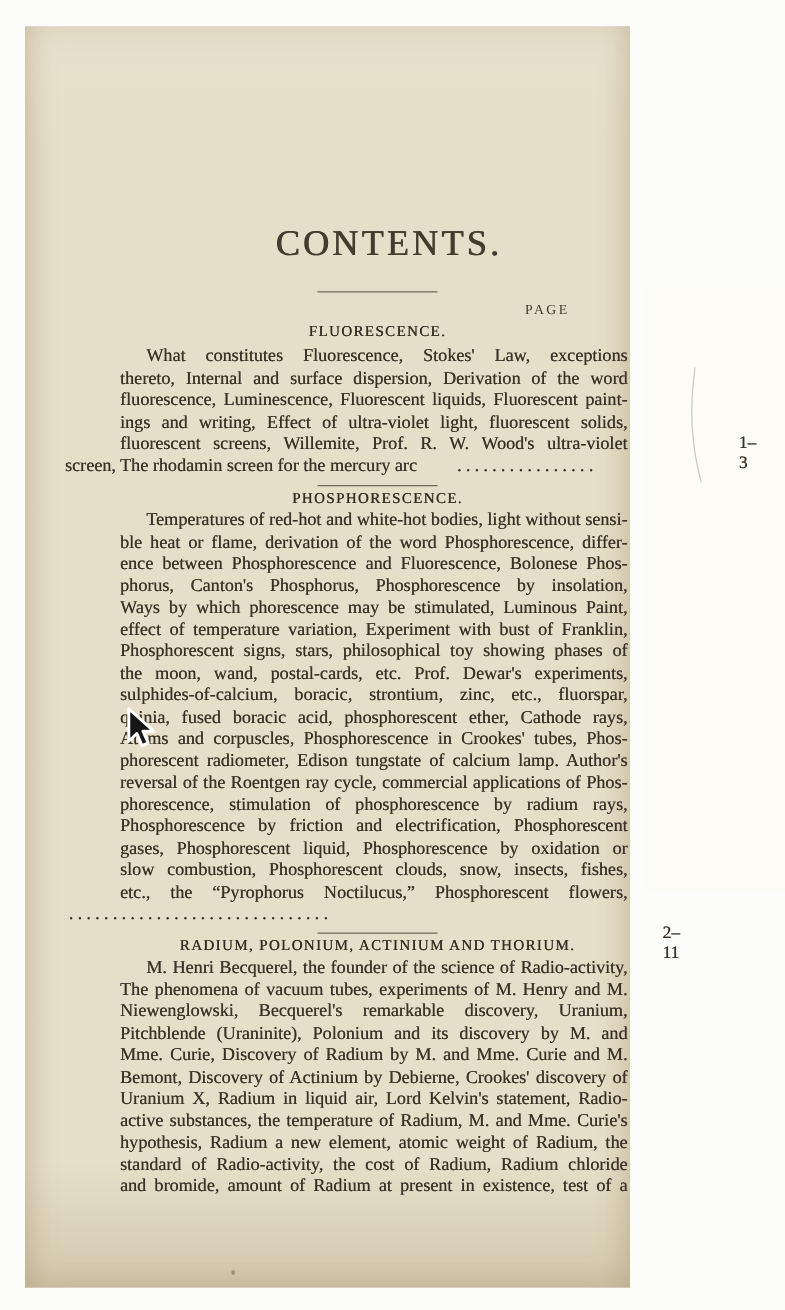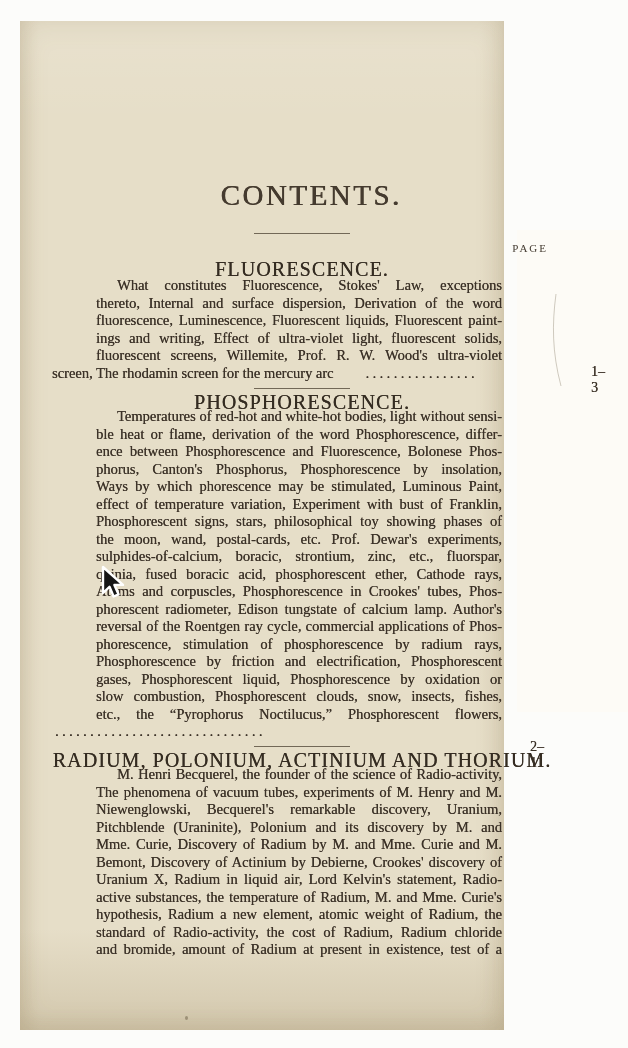--- a/index.html
+++ b/index.html
@@ -21,46 +21,46 @@
     text-decoration:underline;
   }
   .title{
     position:absolute;top:158px;left:0;width:582px;text-align:center;
     font-size:29px;letter-spacing:2.5px;color:#453b2f;
     text-shadow:0.55px 0 0 currentColor;
   }
   .rule{position:absolute;left:234px;width:96px;height:1.4px;background:rgba(75,64,50,.75);}
   .r0{top:212px}.r1{top:367px}.r2{top:725px}
   .page-col-label{
-    position:absolute;top:221px;left:400px;width:128px;text-align:right;
+    position:absolute;top:221px;left:400px;width:128px;
     font-size:11px;letter-spacing:2px;color:rgba(58,48,38,.95);
   }
   .heading{
     position:absolute;left:0;width:564px;text-align:center;
-    font-size:20px;letter-spacing:1.1px;color:rgba(52,43,33,.95);
+    font-size:12px;letter-spacing:1.1px;color:rgba(52,43,33,.95);
     text-shadow:0.25px 0 0 currentColor;
   }
   .h0{top:237px}.h1{top:370px}.h2{top:728px}
   .lines{position:absolute;left:32px;width:450px;}
   .s0{top:256px}.s1{top:387px}.s2{top:745px}
   .line{
     font-size:14.5px;line-height:17.5px;height:17.5px;
     text-align:justify;text-align-last:justify;text-justify:inter-word;
     white-space:nowrap;overflow:visible;
     text-shadow:0.2px 0 0 currentColor;
   }
   .line.justify{white-space:normal;margin-left:44px;}
   .line.indent{padding-left:21px;}
   .line.leaderline{display:flex;text-align:left;text-align-last:left;gap:29px;}
   .leader-dots{letter-spacing:3.4px;padding-left:3px;overflow:hidden;}
   .pagenum{
     position:absolute;font-size:14px;color:rgba(58,48,38,.95);
     text-shadow:0.2px 0 0 currentColor;
   }
-  .pn0{left:571px;top:343px;}
+  .pn0{left:571px;top:326px;}
   .pn1{left:510px;top:718px;}
   
   .overlay{
     position:absolute;left:517px;top:230px;width:111px;height:482px;
     background:rgba(253,250,242,.52);
   }
   .above-overlay{z-index:3;}
   .scratch{position:absolute;left:548px;top:290px;z-index:3;}
   .speck{position:absolute;left:185px;top:1016px;width:3px;height:4px;border-radius:50%;
     background:rgba(95,82,58,.45);}

